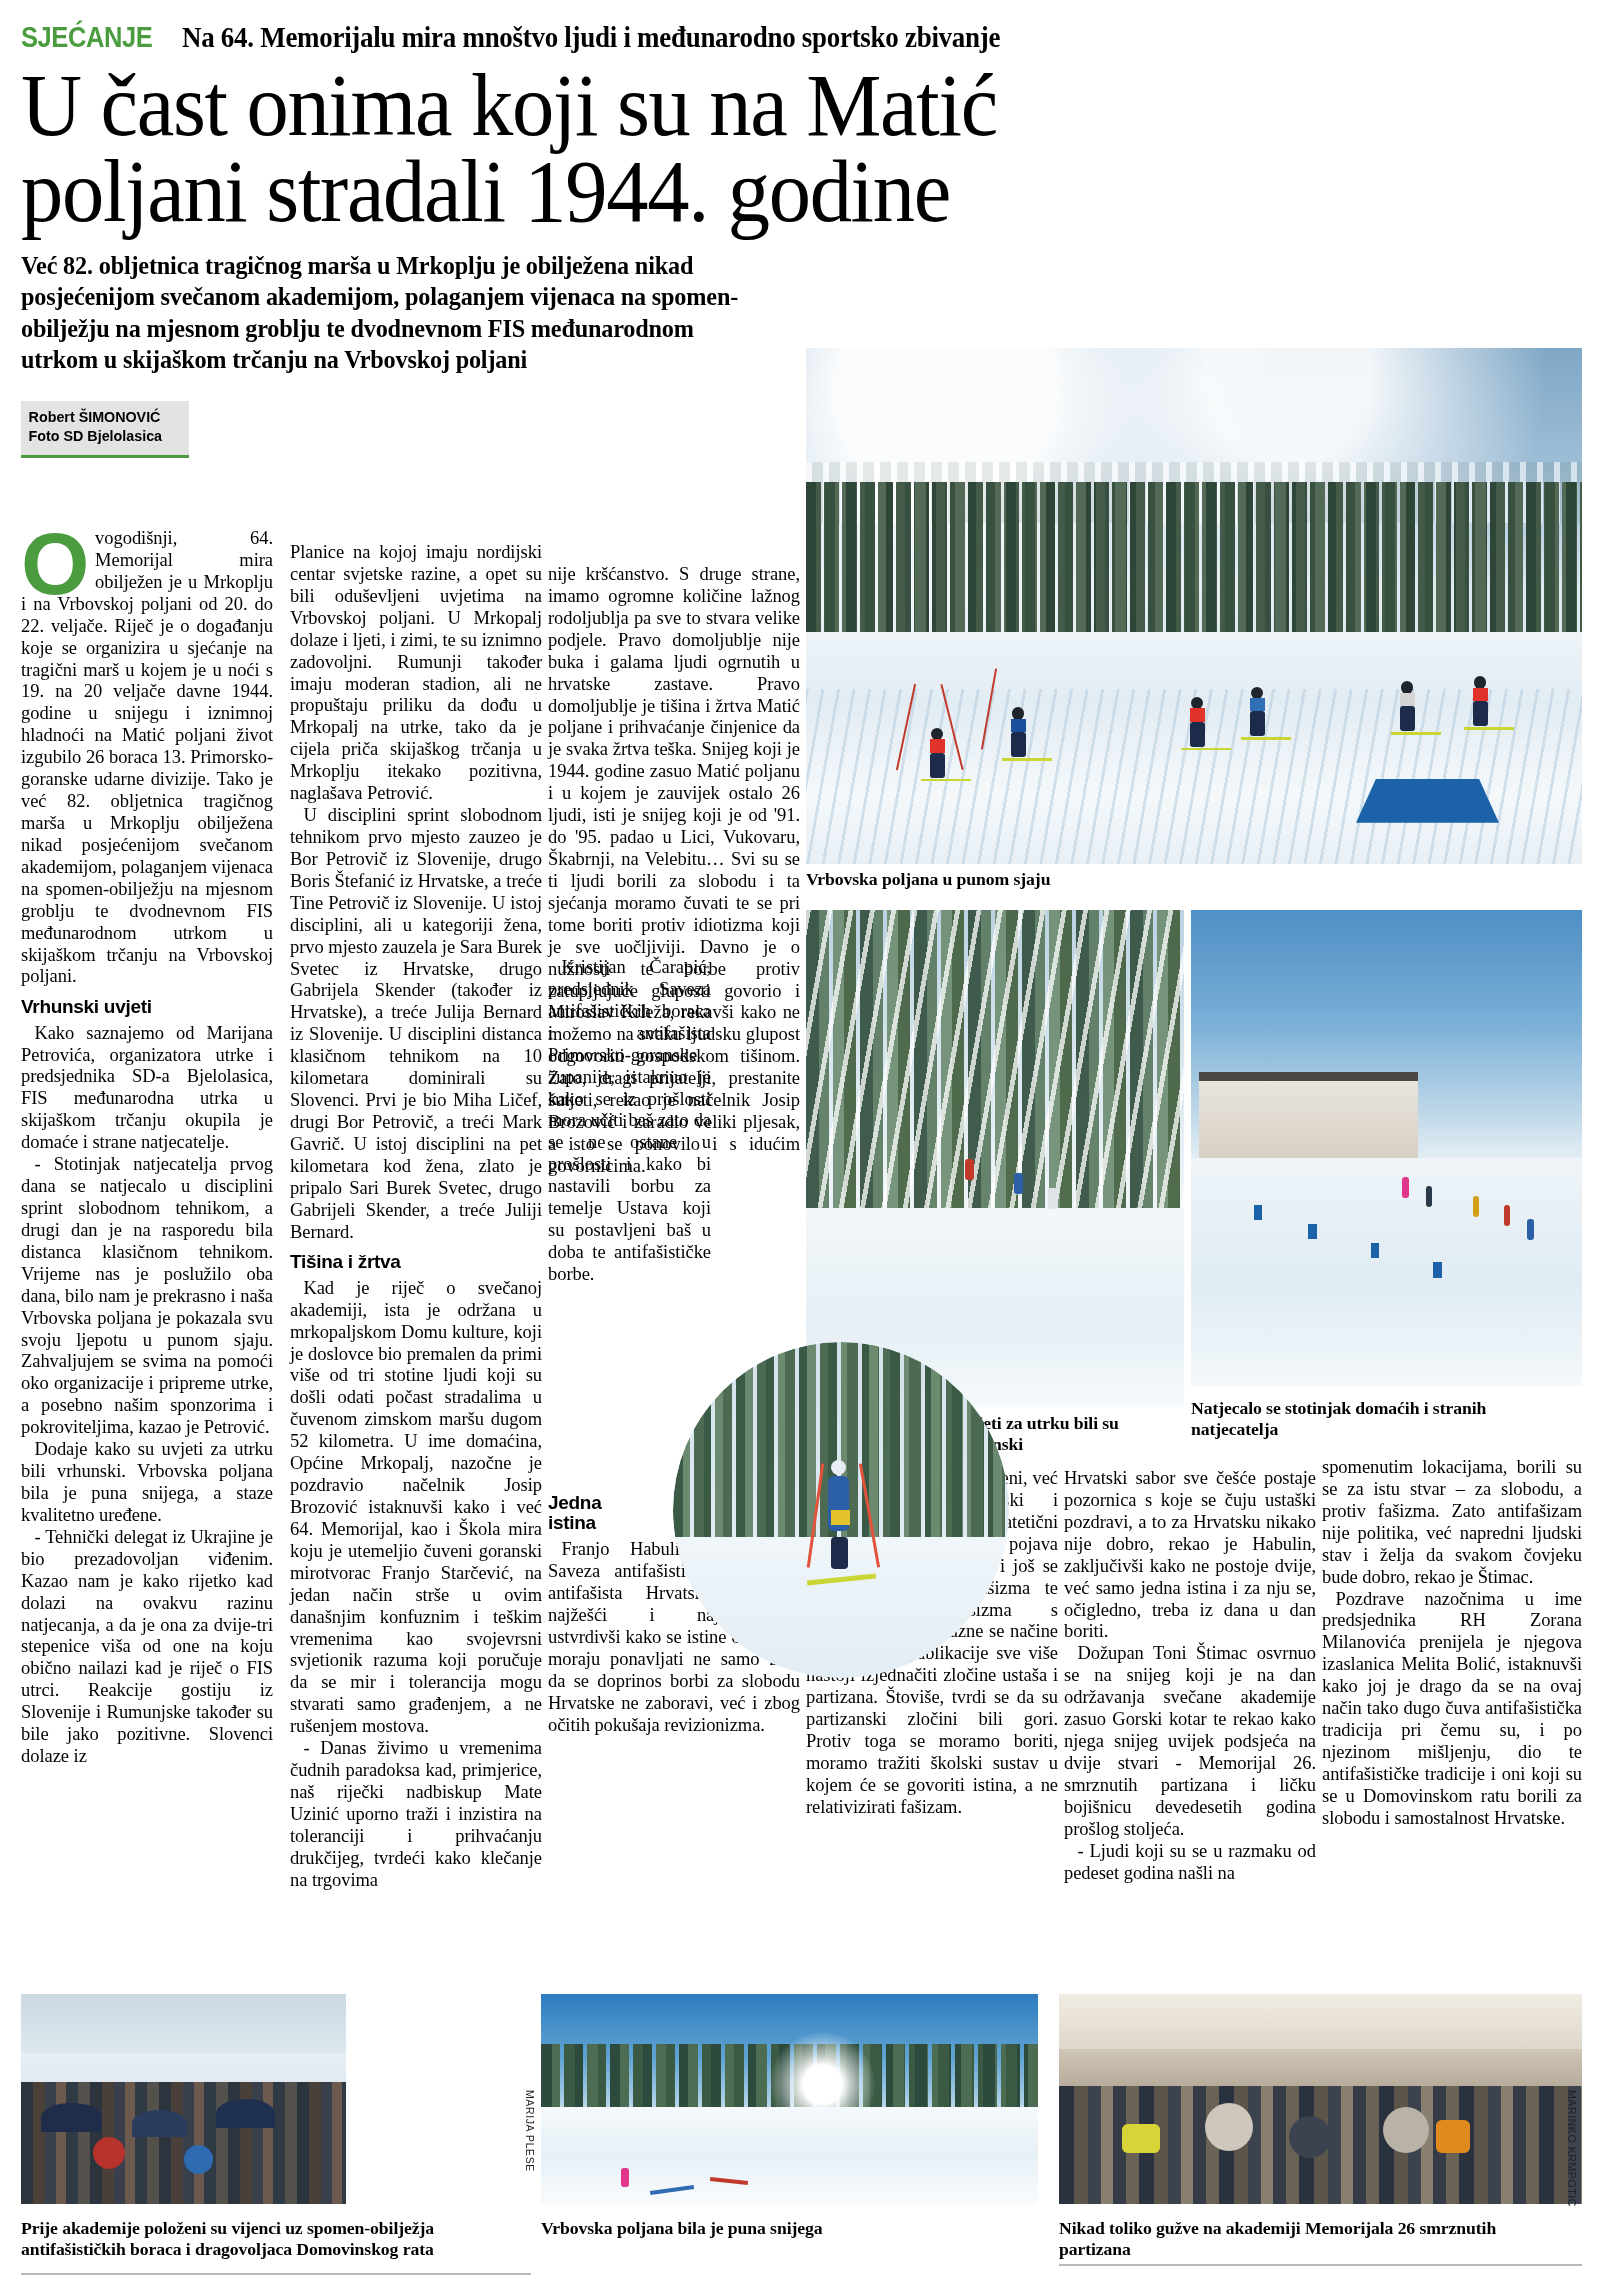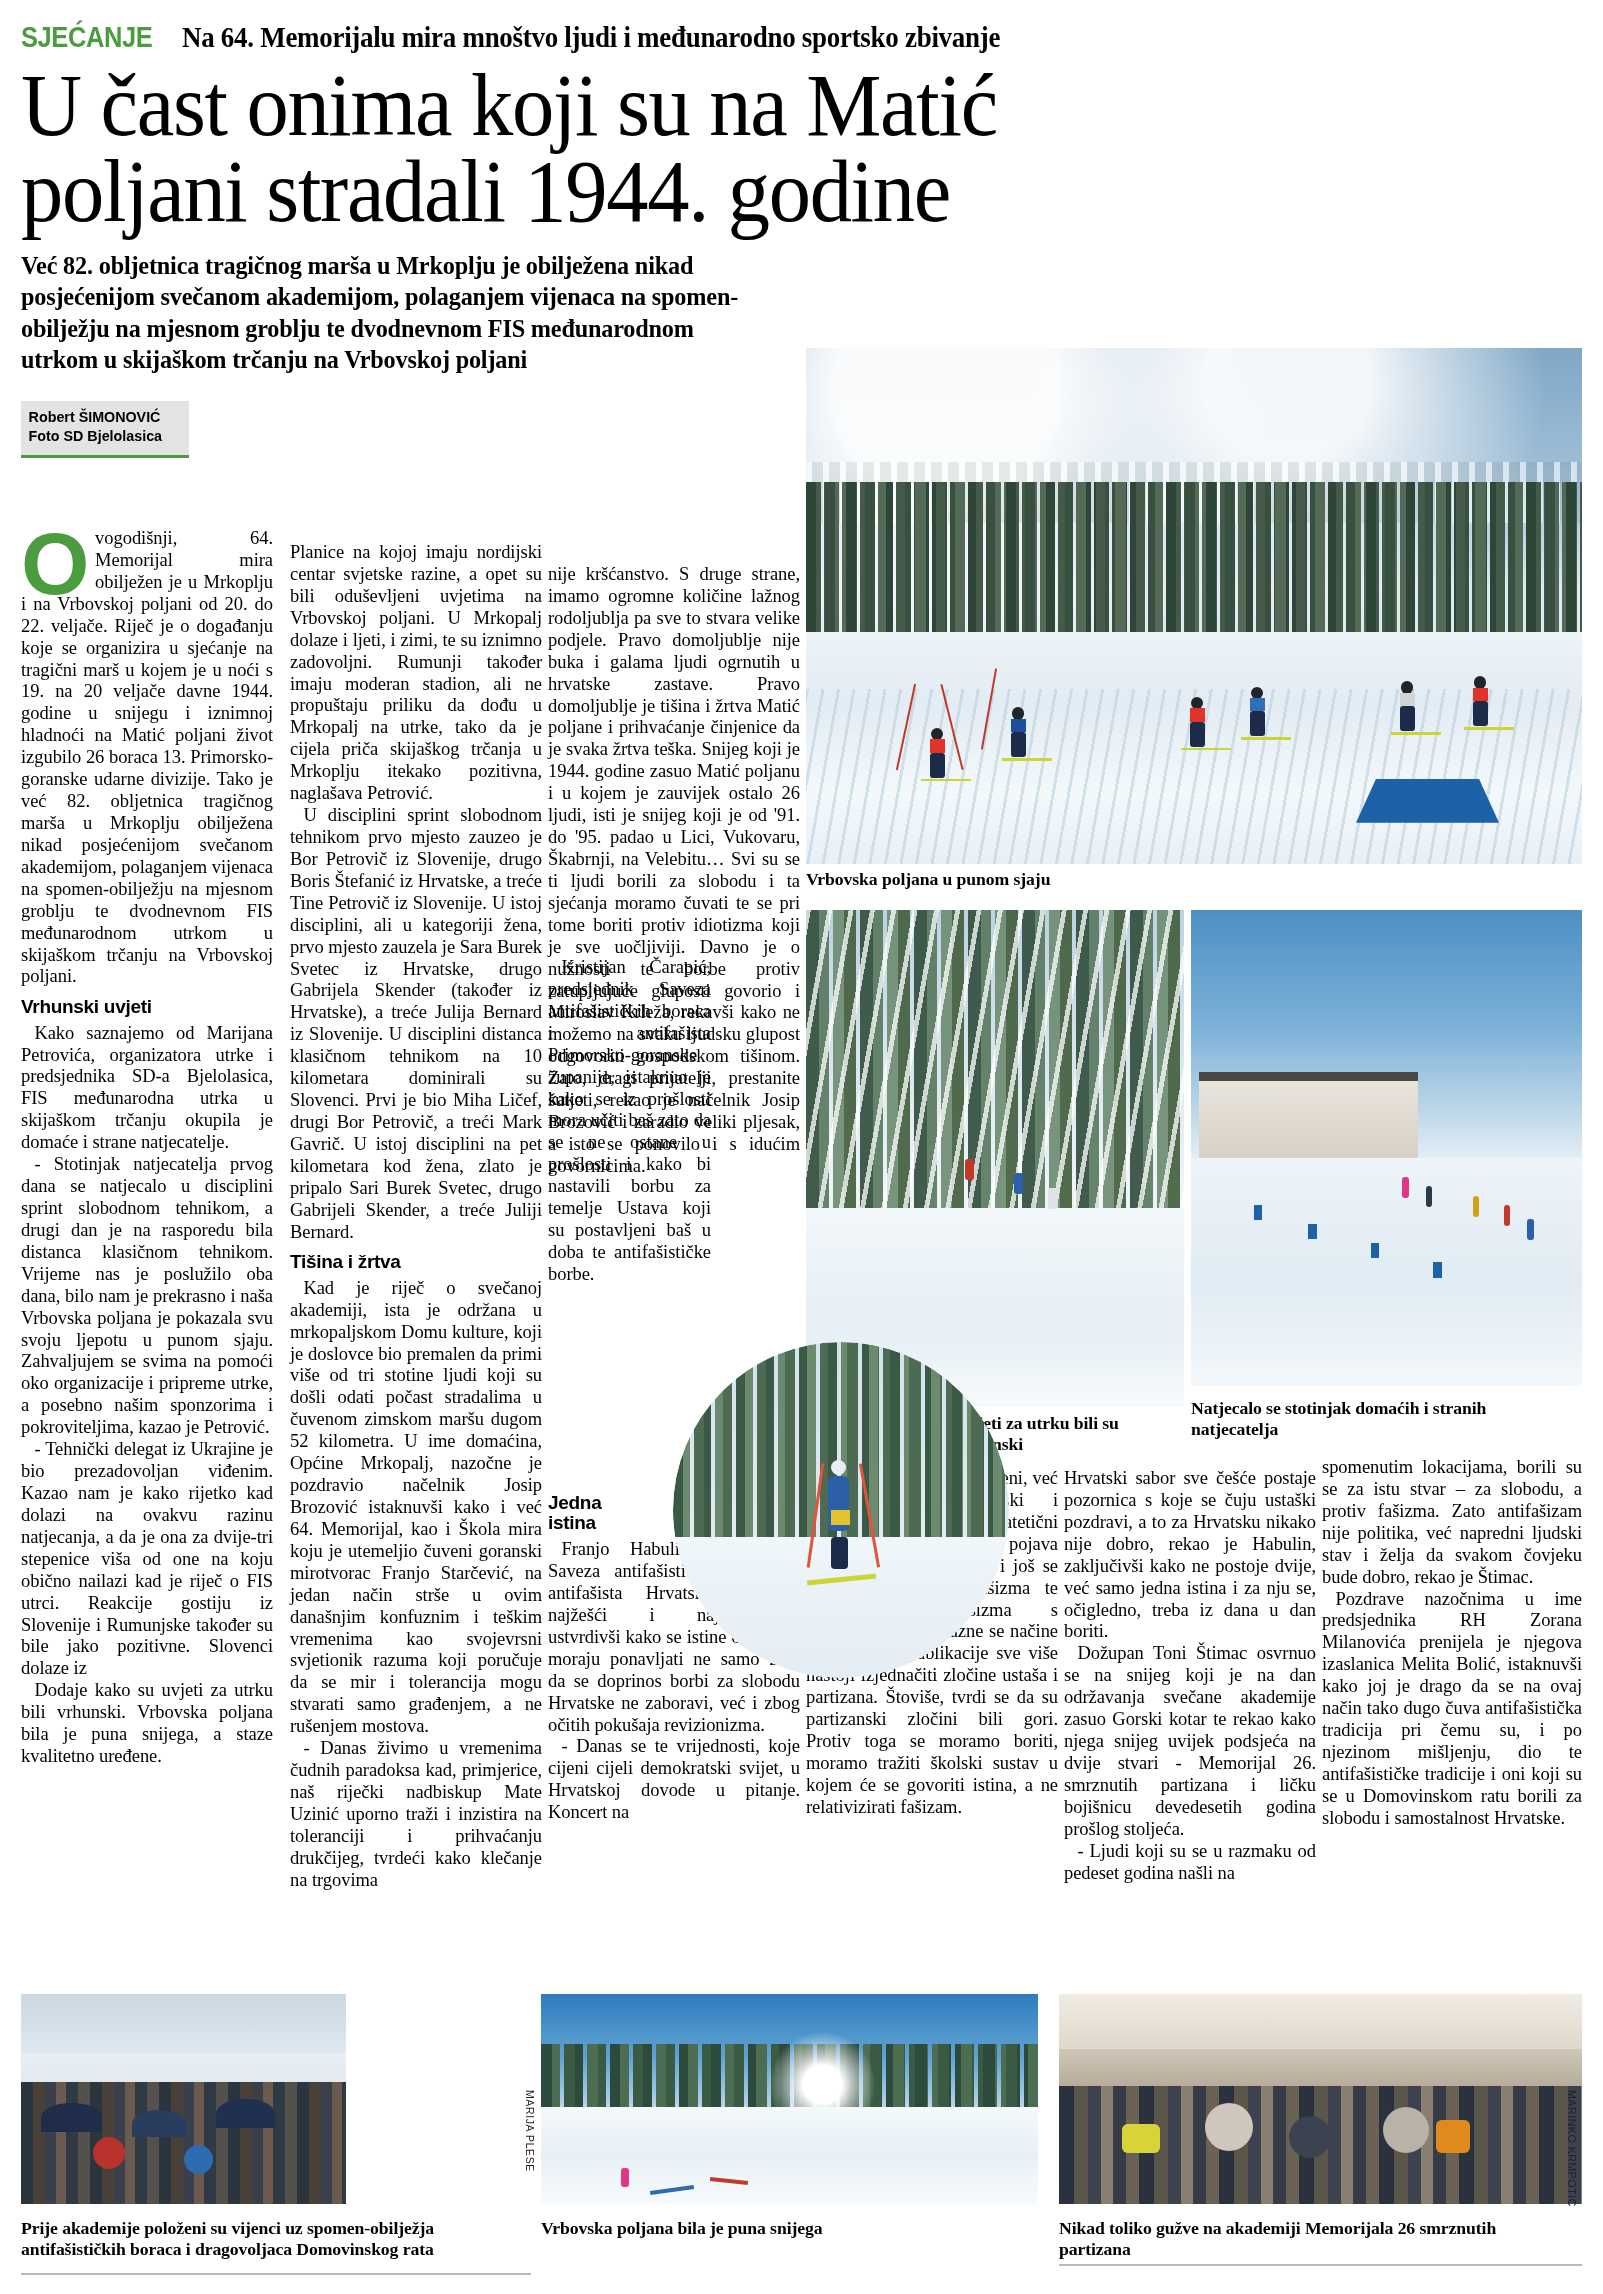--- a/index.html
+++ b/index.html
@@ -246,22 +246,22 @@
   <div class="byline-box">
     <div>Robert ŠIMONOVIĆ</div>
     <div>Foto SD Bjelolasica</div>
   </div>
 
   <div class="col" style="left:21px; top:528px; width:252px;">
     <p class="dropcap-p"><span class="dropcap">O</span><span>vogodišnji, 64. Memorijal mira obilježen je u Mrkoplju i na Vrbovskoj poljani od 20. do 22. veljače. Riječ je o događanju koje se organizira u sjećanje na tragični marš u kojem je u noći s 19. na 20 veljače davne 1944. godine u snijegu i iznimnoj hladnoći na Matić poljani život izgubilo 26 boraca 13. Primorsko-goranske udarne divizije. Tako je već 82. obljetnica tragičnog marša u Mrkoplju obilježena nikad posjećenijom svečanom akademijom, polaganjem vijenaca na spomen-obilježju na mjesnom groblju te dvodnevnom FIS međunarodnom utrkom u skijaškom trčanju na Vrbovskoj poljani.</span></p>
     <div class="sub">Vrhunski uvjeti</div>
     <p>Kako saznajemo od Marijana Petrovića, organizatora utrke i predsjednika SD-a Bjelolasica, FIS međunarodna utrka u skijaškom trčanju okupila je domaće i strane natjecatelje.</p>
     <p>- Stotinjak natjecatelja prvog dana se natjecalo u disciplini sprint slobodnom tehnikom, a drugi dan je na rasporedu bila distanca klasičnom tehnikom. Vrijeme nas je poslužilo oba dana, bilo nam je prekrasno i naša Vrbovska poljana je pokazala svu svoju ljepotu u punom sjaju. Zahvaljujem se svima na pomoći oko organizacije i pripreme utrke, a posebno našim sponzorima i pokroviteljima, kazao je Petrović.</p>
+    <p>Dodaje kako su uvjeti za utrku bili vrhunski. Vrbovska poljana bila je puna snijega, a staze kvalitetno uređene.</p>
     <p>- Tehnički delegat iz Ukrajine je bio prezadovoljan viđenim. Kazao nam je kako rijetko kad dolazi na ovakvu razinu natjecanja, a da je ona za dvije-tri stepenice viša od one na koju obično nailazi kad je riječ o FIS utrci. Reakcije gostiju iz Slovenije i Rumunjske također su bile jako pozitivne. Slovenci dolaze iz</p>
-    <p>Dodaje kako su uvjeti za utrku bili vrhunski. Vrbovska poljana bila je puna snijega, a staze kvalitetno uređene.</p>
   </div>
 
   <div class="col" style="left:290px; top:522px; width:252px;margin-top:20px;">
     <p class="noind">Planice na kojoj imaju nordijski centar svjetske razine, a opet su bili oduševljeni uvjetima na Vrbovskoj poljani. U Mrkopalj dolaze i ljeti, i zimi, te su iznimno zadovoljni. Rumunji također imaju moderan stadion, ali ne propuštaju priliku da dođu u Mrkopalj na utrke, tako da je cijela priča skijaškog trčanja u Mrkoplju itekako pozitivna, naglašava Petrović.</p>
     <p>U disciplini sprint slobodnom tehnikom prvo mjesto zauzeo je Bor Petrovič iz Slovenije, drugo Boris Štefanić iz Hrvatske, a treće Tine Petrovič iz Slovenije. U istoj disciplini, ali u kategoriji žena, prvo mjesto zauzela je Sara Burek Svetec iz Hrvatske, drugo Gabrijela Skender (također iz Hrvatske), a treće Julija Bernard iz Slovenije. U disciplini distanca klasičnom tehnikom na 10 kilometara dominirali su Slovenci. Prvi je bio Miha Ličef, drugi Bor Petrovič, a treći Mark Gavrič. U istoj disciplini na pet kilometara kod žena, zlato je pripalo Sari Burek Svetec, drugo Gabrijeli Skender, a treće Juliji Bernard.</p>
     <div class="sub">Tišina i žrtva</div>
     <p>Kad je riječ o svečanoj akademiji, ista je održana u mrkopaljskom Domu kulture, koji je doslovce bio premalen da primi više od tri stotine ljudi koji su došli odati počast stradalima u čuvenom zimskom maršu dugom 52 kilometra. U ime domaćina, Općine Mrkopalj, nazočne je pozdravio načelnik Josip Brozović istaknuvši kako i već 64. Memorijal, kao i Škola mira koju je utemeljio čuveni goranski mirotvorac Franjo Starčević, na jedan način strše u ovim današnjim konfuznim i teškim vremenima kao svojevrsni svjetionik razuma koji poručuje da se mir i tolerancija mogu stvarati samo građenjem, a ne rušenjem mostova.</p>
     <p>- Danas živimo u vremenima čudnih paradoksa kad, primjerice, naš riječki nadbiskup Mate Uzinić uporno traži i inzistira na toleranciji i prihvaćanju drukčijeg, tvrdeći kako klečanje na trgovima</p>
   </div>
 
@@ -270,21 +270,20 @@
   </div>
 
   <div class="col" style="left:548px; top:957px; width:252px;">
     <p style="width:163px;">Kristijan Čarapić, predsjednik Saveza antifašističkih boraca i antifašista Primorsko-goranske županije, istaknuo je kako se iz prošlosti mora učiti baš zato da se ne ostane u prošlosti i kako bi nastavili borbu za temelje Ustava koji su postavljeni baš u doba te antifašističke borbe.</p>
   </div>
 
   <div class="col" style="left:548px; top:1484px; width:252px;">
     <div class="sub" style="white-space:pre-line;">Jedna
 istina</div>
     <p>Franjo Habulin, predsjednik Saveza antifašističkih boraca i antifašista Hrvatske, bio je najžešći i najkonkretniji ustvrdivši kako se istine o NOB-u moraju ponavljati ne samo zato da se doprinos borbi za slobodu Hrvatske ne zaboravi, već i zbog očitih pokušaja revizionizma.</p>
-    <p>- Danas se te vrijednosti, koje cijeni cijeli demokratski svijet, u Hrvatskoj dovode u pitanje. Koncert na</p>
   </div>
 
   <div class="col" style="left:806px; top:1468px; width:252px;">
     <p class="noind">hipodromu bio je ne glazbeni, već jeftini politički, vjerski i kvazidomoljubni patetični spektakl. Baš zbog takvih pojava moramo biti još glasniji i još se žešće boriti protiv fašizma te izjednačavanja fašizma s antifašizmom. Na razne se načine i kroz razne publikacije sve više nastoji izjednačiti zločine ustaša i partizana. Štoviše, tvrdi se da su partizanski zločini bili gori. Protiv toga se moramo boriti, moramo tražiti školski sustav u kojem će se govoriti istina, a ne relativizirati fašizam.</p>
   </div>
 
   <div class="col" style="left:1064px; top:1468px; width:252px;">
     <p class="noind">Hrvatski sabor sve češće postaje pozornica s koje se čuju ustaški pozdravi, a to za Hrvatsku nikako nije dobro, rekao je Habulin, zaključivši kako ne postoje dvije, već samo jedna istina i za nju se, očigledno, treba iz dana u dan boriti.</p>
     <p>Dožupan Toni Štimac osvrnuo se na snijeg koji je na dan održavanja svečane akademije zasuo Gorski kotar te rekao kako njega snijeg uvijek podsjeća na dvije stvari - Memorijal 26. smrznutih partizana i ličku bojišnicu devedesetih godina prošlog stoljeća.</p>
     <p>- Ljudi koji su se u razmaku od pedeset godina našli na</p>

